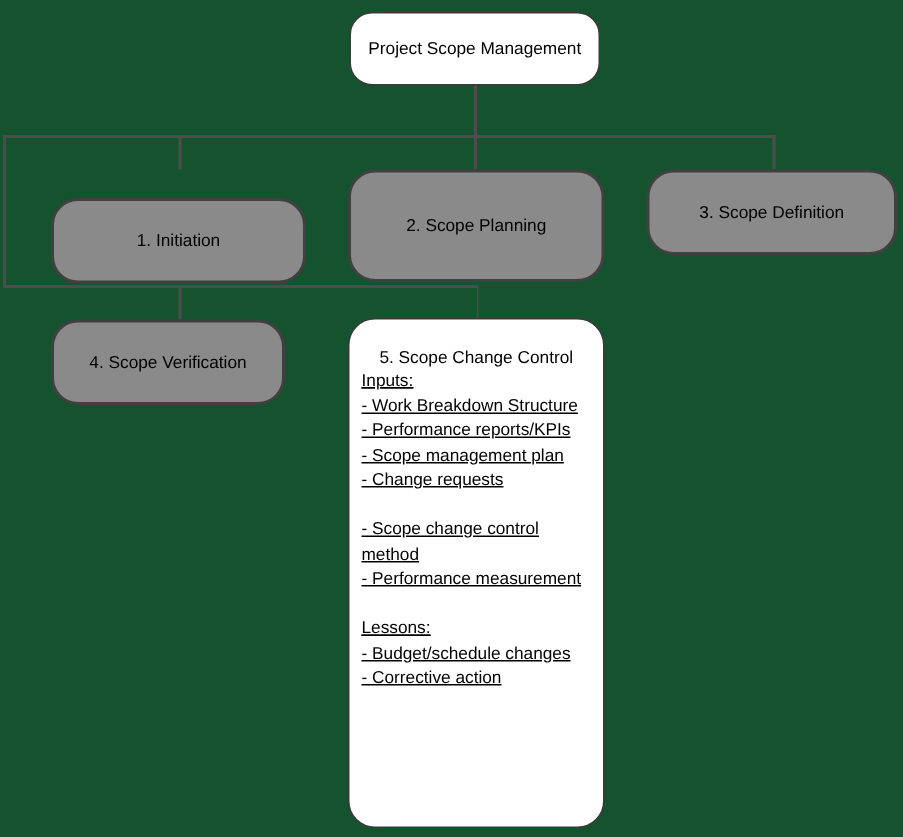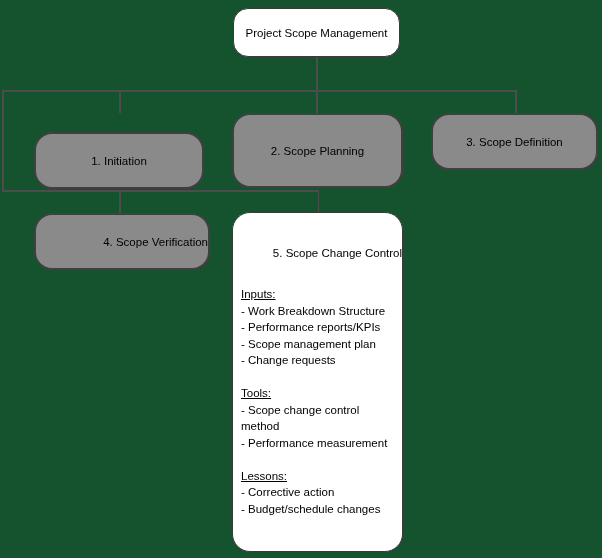--- a/index.html
+++ b/index.html
@@ -38,27 +38,27 @@
   }
   .detail-node {
     position: absolute;
     box-sizing: border-box;
     background: #ffffff;
     border: 1.5px solid #3a3a3a;
     border-radius: 18px;
     font-size: 11.5px;
   }
   .detail-title {
-    margin-top: 33px;
-    text-align: right;
+    margin-top: 19px;
+    text-align: center;
     line-height: 14px;
   }
   .detail-content {
-    margin-top: 26px;
     padding: 0 4px 0 8px;
+    text-decoration: underline;
   }
   .section { margin-bottom: 16.5px; }
   .section:last-child { margin-bottom: 0; }
   .sec-header {
     text-decoration: underline;
     line-height: 16.5px;
   }
   .sec-item { line-height: 16.5px; }
 </style>
 </head>
@@ -83,44 +83,43 @@
   <div class="node gray" style="left:34px; top:113px; width:170px; height:57px;margin-top:19px;">
     <span>1. Initiation</span>
   </div>
   <div class="node gray" style="left:232px; top:113px; width:171px; height:75px;">
     <span>2. Scope Planning</span>
   </div>
   <div class="node gray" style="left:431px; top:113px; width:167px; height:57px;">
     <span>3. Scope Definition</span>
   </div>
 
-  <div class="node gray" style="left:34px; top:213px; width:176px; height:57px;justify-content:flex-end;">
+  <div class="node gray" style="left:34px; top:213px; width:156px; height:57px;">
     <span>4. Scope Verification</span>
   </div>
 
   <div class="detail-node" style="left:232px; top:212px; width:171px; height:340px;">
     <div class="detail-title">5. Scope Change Control</div>
     <div class="detail-content">
 
       <div class="section">
         <div class="sec-header">Inputs:</div>
         <div class="sec-item">- Work Breakdown Structure</div>
         <div class="sec-item">- Performance reports/KPIs</div>
         <div class="sec-item">- Scope management plan</div>
         <div class="sec-item">- Change requests</div>
       </div>
 
       <div class="section">
-        <div class="sec-header">Tools:</div>
         <div class="sec-item">- Scope change control method</div>
         <div class="sec-item">- Performance measurement</div>
       </div>
 
       <div class="section">
         <div class="sec-header">Lessons:</div>
+        <div class="sec-item">- Budget/schedule changes</div>
         <div class="sec-item">- Corrective action</div>
-        <div class="sec-item">- Budget/schedule changes</div>
       </div>
 
     </div>
   </div>
 
 </div>
 
 </body></html>

